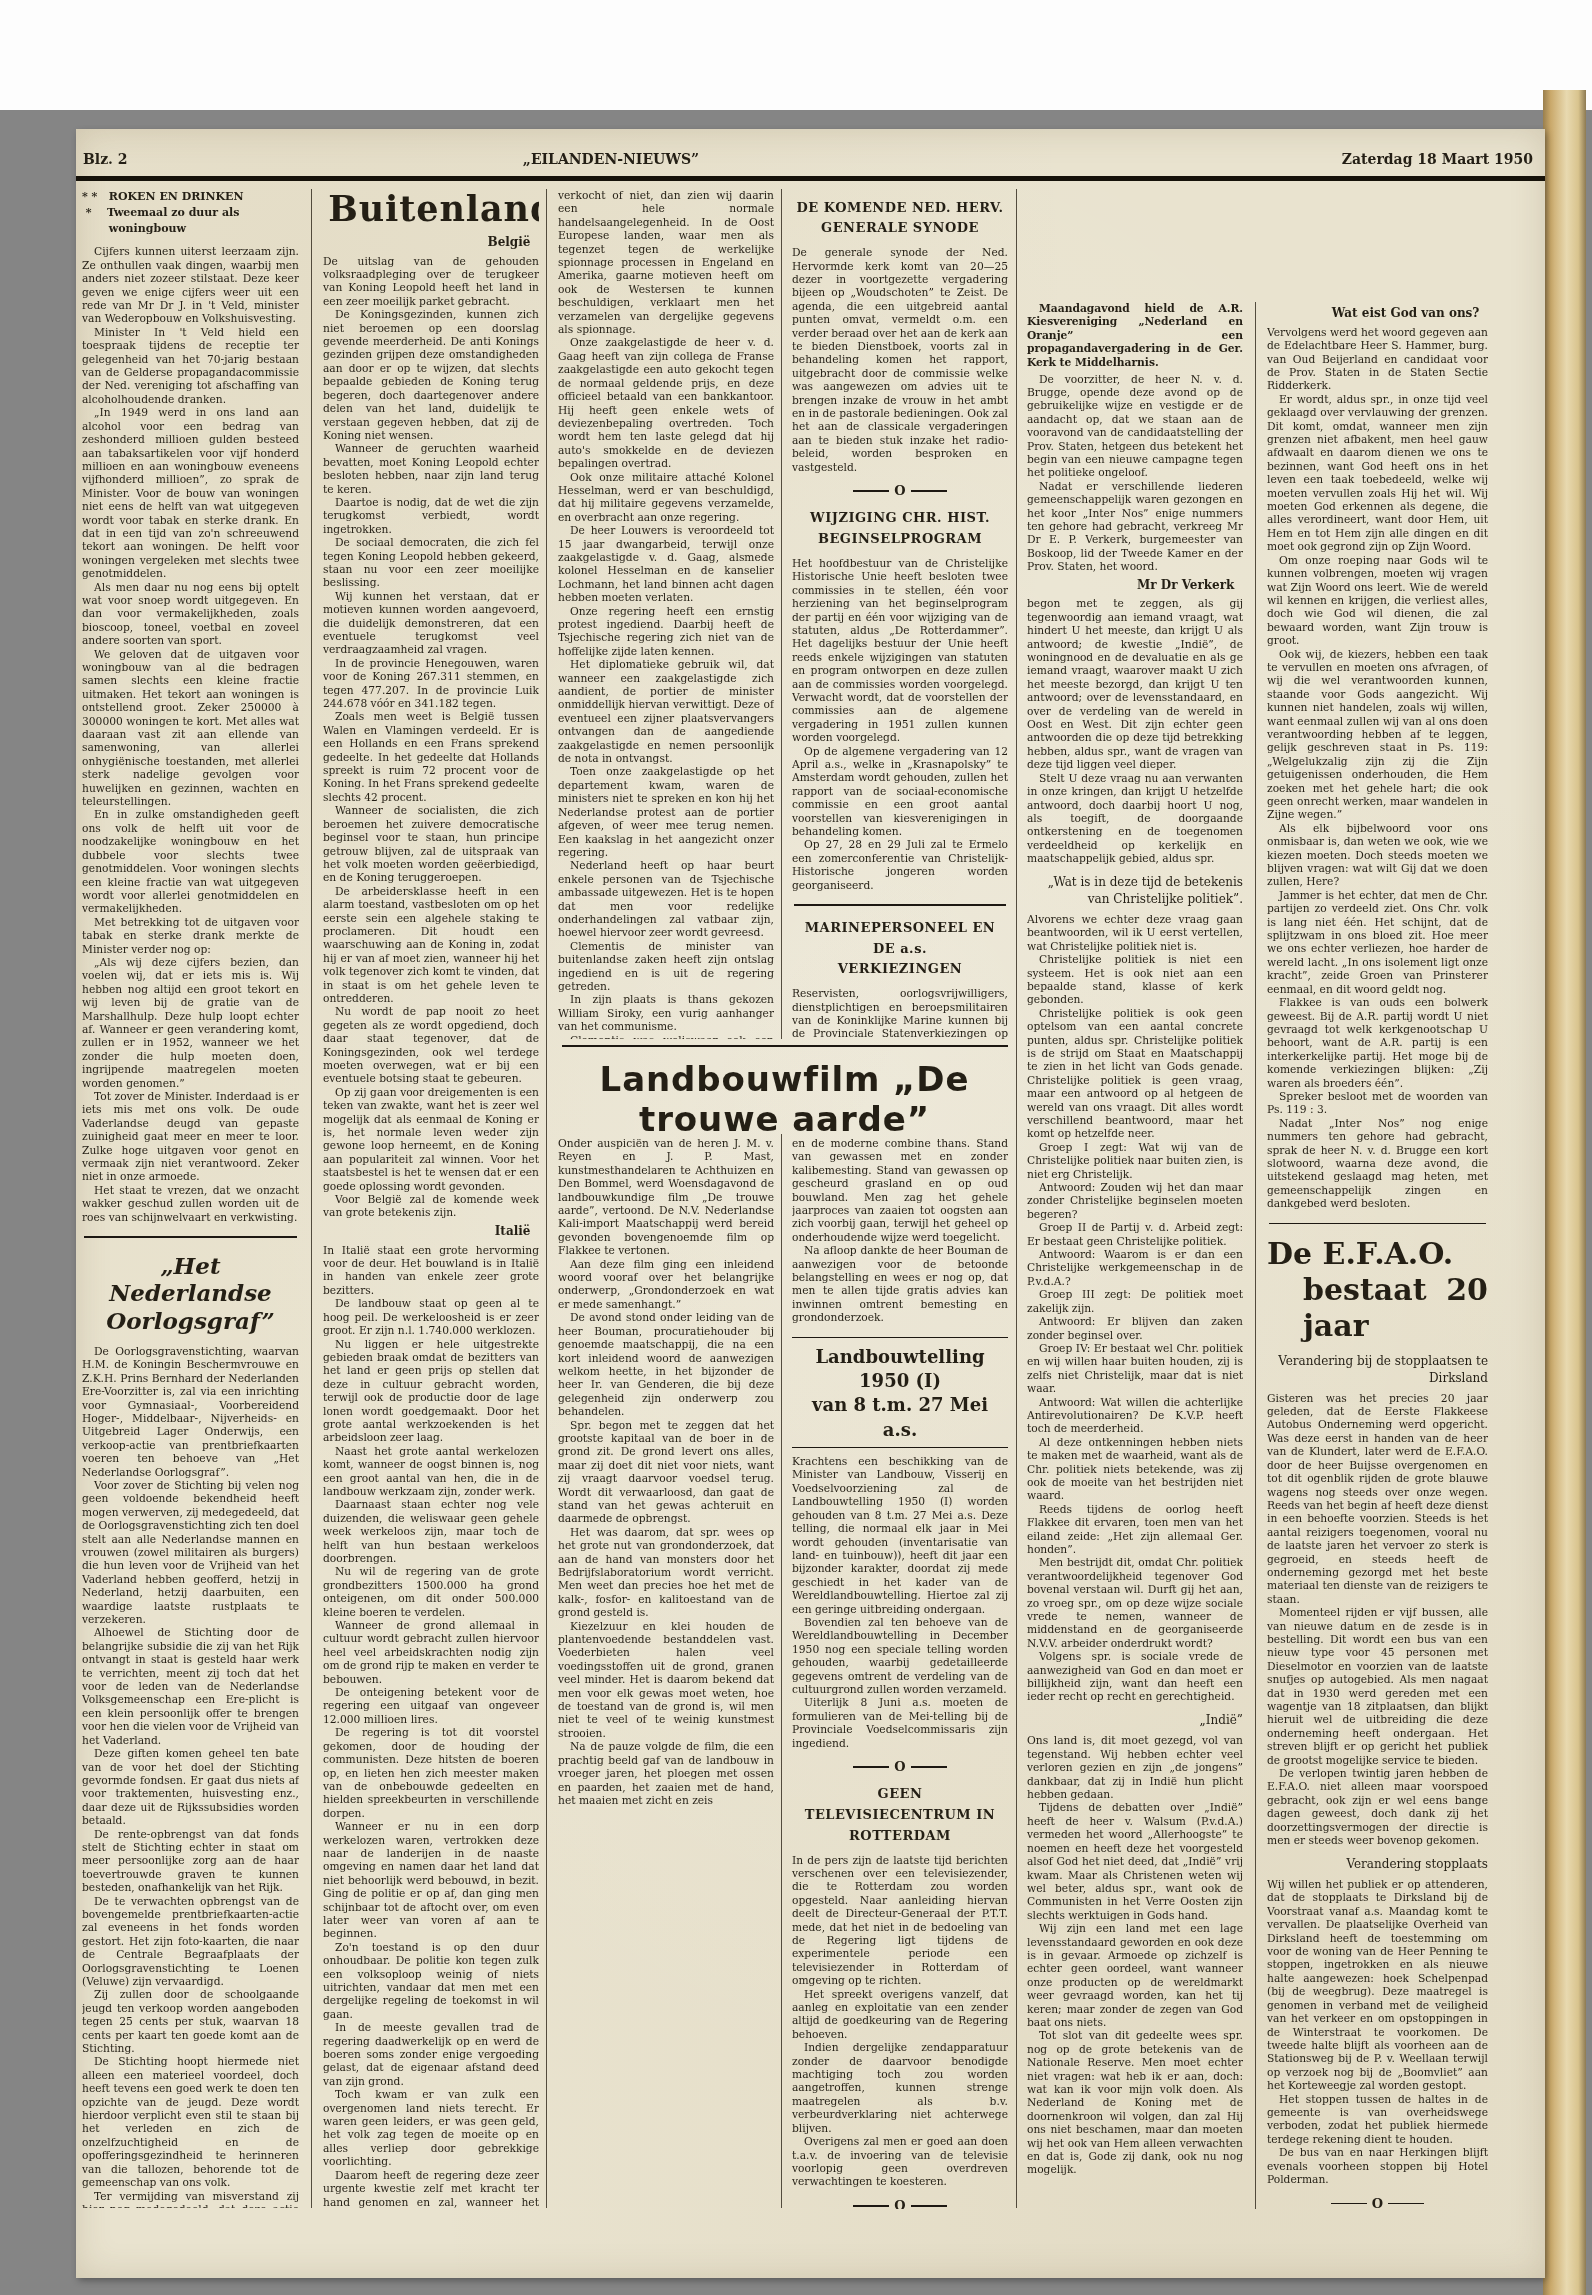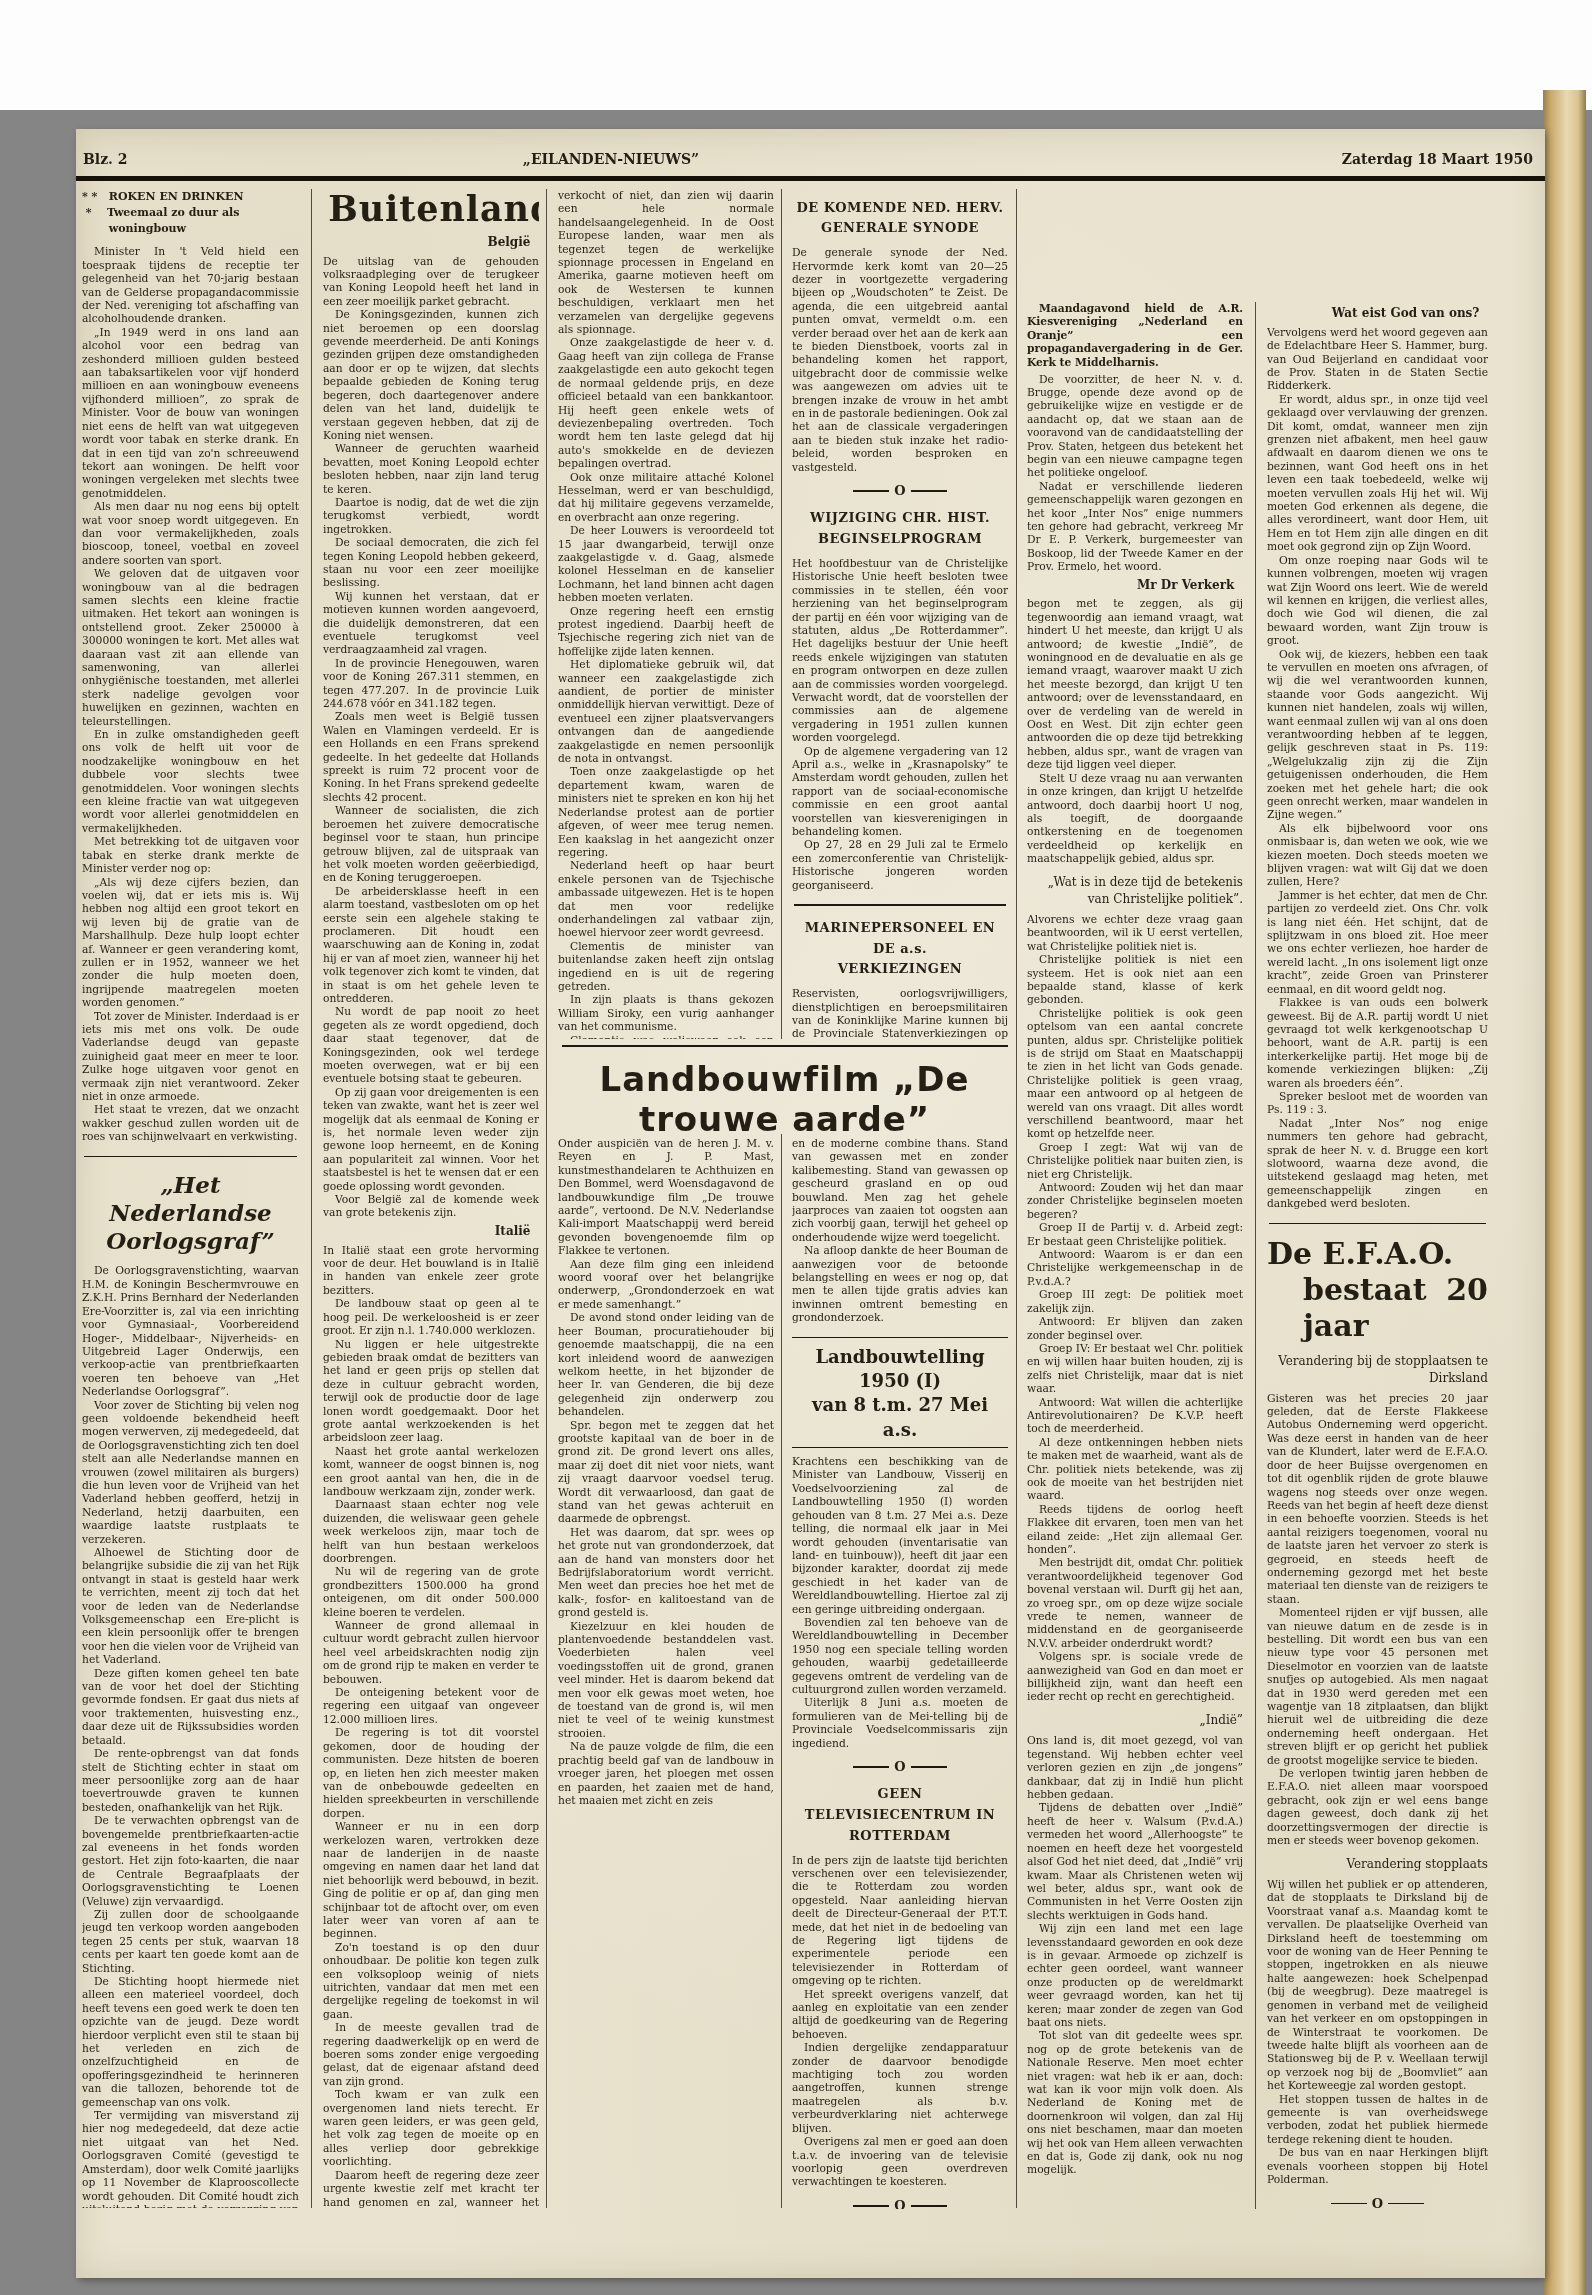--- a/index.html
+++ b/index.html
@@ -69,20 +69,21 @@
 
   <div class="span-head film-head" style="left:482px;top:916px;width:453px;">
     <div class="toprule"></div>
     <div>Landbouwfilm „De trouwe aarde”</div>
   </div>
 
   <div class="flow" id="col1" style="left:6px;   top:60px;   width:217px; height:2019px;">
       <div class="h3l">* *   ROKEN EN DRINKEN
  *    Tweemaal zo duur als
        woningbouw</div>
+      <p class="para">Cijfers kunnen uiterst leerzaam zijn. Ze onthullen vaak dingen, waarbij men anders niet zozeer stilstaat. Deze keer geven we enige cijfers weer uit een rede van Mr Dr J. in 't Veld, minister van Wederopbouw en Volkshuisvesting.</p>
       <p class="para">Minister In 't Veld hield een toespraak tijdens de receptie ter gelegenheid van het 70-jarig bestaan van de Gelderse propagandacommissie der Ned. vereniging tot afschaffing van alcoholhoudende dranken.</p>
       <p class="para">„In 1949 werd in ons land aan alcohol voor een bedrag van zeshonderd millioen gulden besteed aan tabaksartikelen voor vijf honderd millioen en aan woningbouw eveneens vijfhonderd millioen”, zo sprak de Minister. Voor de bouw van woningen niet eens de helft van wat uitgegeven wordt voor tabak en sterke drank. En dat in een tijd van zo'n schreeuwend tekort aan woningen. De helft voor woningen vergeleken met slechts twee genotmiddelen.</p>
       <p class="para">Als men daar nu nog eens bij optelt wat voor snoep wordt uitgegeven. En dan voor vermakelijkheden, zoals bioscoop, toneel, voetbal en zoveel andere soorten van sport.</p>
       <p class="para">We geloven dat de uitgaven voor woningbouw van al die bedragen samen slechts een kleine fractie uitmaken. Het tekort aan woningen is ontstellend groot. Zeker 250000 à 300000 woningen te kort. Met alles wat daaraan vast zit aan ellende van samenwoning, van allerlei onhygiënische toestanden, met allerlei sterk nadelige gevolgen voor huwelijken en gezinnen, wachten en teleurstellingen.</p>
       <p class="para">En in zulke omstandigheden geeft ons volk de helft uit voor de noodzakelijke woningbouw en het dubbele voor slechts twee genotmiddelen. Voor woningen slechts een kleine fractie van wat uitgegeven wordt voor allerlei genotmiddelen en vermakelijkheden.</p>
       <p class="para">Met betrekking tot de uitgaven voor tabak en sterke drank merkte de Minister verder nog op:</p>
       <p class="para">„Als wij deze cijfers bezien, dan voelen wij, dat er iets mis is. Wij hebben nog altijd een groot tekort en wij leven bij de gratie van de Marshallhulp. Deze hulp loopt echter af. Wanneer er geen verandering komt, zullen er in 1952, wanneer we het zonder die hulp moeten doen, ingrijpende maatregelen moeten worden genomen.”</p>
       <p class="para">Tot zover de Minister. Inderdaad is er iets mis met ons volk. De oude Vaderlandse deugd van gepaste zuinigheid gaat meer en meer te loor. Zulke hoge uitgaven voor genot en vermaak zijn niet verantwoord. Zeker niet in onze armoede.</p>
       <p class="para">Het staat te vrezen, dat we onzacht wakker geschud zullen worden uit de roes van schijnwelvaart en verkwisting.</p>
       <div class="rule"></div>
@@ -204,21 +205,21 @@
       <p class="para">Overigens zal men er goed aan doen t.a.v. de invoering van de televisie voorlopig geen overdreven verwachtingen te koesteren.</p>
       <div class="odiv">
         <span class="bar"></span>
         <span class="oo">O</span>
         <span class="bar"></span>
       </div>
     </div>
   <div class="flow" id="col5" style="left:951px;top:173px;  width:216px; height:1907px;">
       <p class="lead">Maandagavond hield de A.R. Kiesvereniging „Nederland en Oranje” een propagandavergadering in de Ger. Kerk te Middelharnis.</p>
       <p class="para">De voorzitter, de heer N. v. d. Brugge, opende deze avond op de gebruikelijke wijze en vestigde er de aandacht op, dat we staan aan de vooravond van de candidaatstelling der Prov. Staten, hetgeen dus betekent het begin van een nieuwe campagne tegen het politieke ongeloof.</p>
-      <p class="para">Nadat er verschillende liederen gemeenschappelijk waren gezongen en het koor „Inter Nos” enige nummers ten gehore had gebracht, verkreeg Mr Dr E. P. Verkerk, burgemeester van Boskoop, lid der Tweede Kamer en der Prov. Ermelo, het woord.</p>
+      <p class="para">Nadat er verschillende liederen gemeenschappelijk waren gezongen en het koor „Inter Nos” enige nummers ten gehore had gebracht, verkreeg Mr Dr E. P. Verkerk, burgemeester van Boskoop, lid der Tweede Kamer en der Prov. Staten, het woord.</p>
       <div class="subr">Mr Dr Verkerk</div>
       <p class="para ni">begon met te zeggen, als gij tegenwoordig aan iemand vraagt, wat hindert U het meeste, dan krijgt U als antwoord; de kwestie „Indië”, de woningnood en de devaluatie en als ge iemand vraagt, waarover maakt U zich het meeste bezorgd, dan krijgt U ten antwoord; over de levensstandaard, en over de verdeling van de wereld in Oost en West. Dit zijn echter geen antwoorden die op deze tijd betrekking hebben, aldus spr., want de vragen van deze tijd liggen veel dieper.</p>
       <p class="para">Stelt U deze vraag nu aan verwanten in onze kringen, dan krijgt U hetzelfde antwoord, doch daarbij hoort U nog, als toegift, de doorgaande ontkerstening en de toegenomen verdeeldheid op kerkelijk en maatschappelijk gebied, aldus spr.</p>
       <div class="subc">„Wat is in deze tijd de betekenis van Christelijke politiek”.</div>
       <p class="para ni">Alvorens we echter deze vraag gaan beantwoorden, wil ik U eerst vertellen, wat Christelijke politiek niet is.</p>
       <p class="para">Christelijke politiek is niet een systeem. Het is ook niet aan een bepaalde stand, klasse of kerk gebonden.</p>
       <p class="para">Christelijke politiek is ook geen optelsom van een aantal concrete punten, aldus spr. Christelijke politiek is de strijd om Staat en Maatschappij te zien in het licht van Gods genade. Christelijke politiek is geen vraag, maar een antwoord op al hetgeen de wereld van ons vraagt. Dit alles wordt verschillend beantwoord, maar het komt op hetzelfde neer.</p>
       <p class="para">Groep I zegt: Wat wij van de Christelijke politiek naar buiten zien, is niet erg Christelijk.</p>
       <p class="para">Antwoord: Zouden wij het dan maar zonder Christelijke beginselen moeten begeren?</p>
       <p class="para">Groep II de Partij v. d. Arbeid zegt: Er bestaat geen Christelijke politiek.</p>

